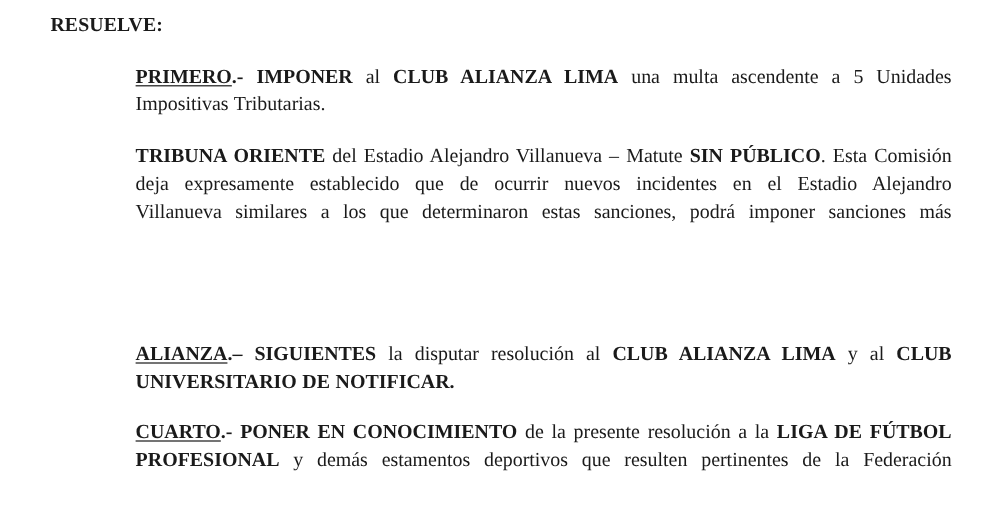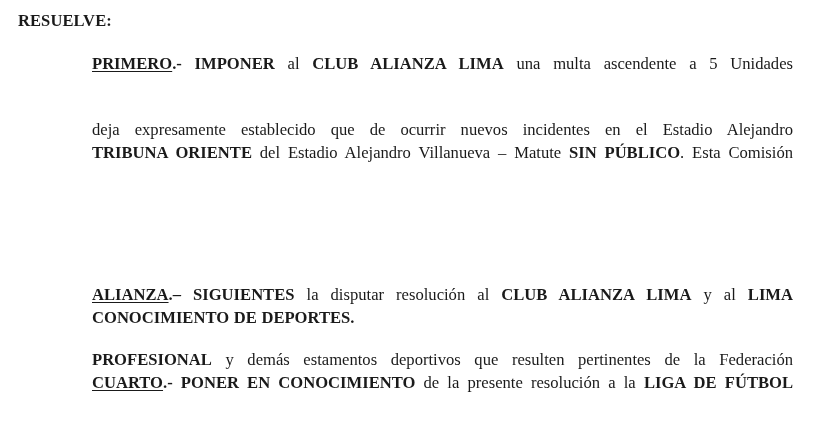--- a/index.html
+++ b/index.html
@@ -2,54 +2,56 @@
 <html><head>
 <meta charset="utf-8">
 <style>
   html, body { margin: 0; padding: 0; background: #ffffff; }
   body {
     width: 827px; height: 426px; overflow: hidden; position: relative;
     font-family: "DejaVu Serif", "Liberation Serif", serif;
     color: #1a1a1a;
   }
   .heading {
-    position: absolute; left: 18px; top: 11px;
+    position: absolute; left: 42px; top: 11px;
     font-family: "Liberation Serif", serif;
     font-weight: bold; font-size: 16.5px; letter-spacing: 0.1px;
   }
   .para {
     position: absolute; left: 92px; width: 701px;
     font-family: "Liberation Serif", serif;
     font-size: 16.6px; line-height: 23.4px;
     text-align: justify; text-align-last: left;
     word-spacing: 0.5px;
   }
-  .para .line { display: block; text-align: justify; text-align-last: justify; white-space: nowrap; }
+  .para .line { display: block; text-align: justify; text-align-last: justify; white-space: nowrap; margin-left: 21px; }
   .para .line.last { text-align-last: left; }
   .para .line > span { white-space: pre; }
   b, .b { font-weight: bold; }
   .u { text-decoration: underline; text-underline-offset: 2px; font-weight: bold; }
   #p1 { top: 52px; }
   #p2 { top: 118px; }
   #p3 { top: 283px; }
   #p4 { top: 348px; }
 </style>
 </head>
 <body>
 
 <div>
   <div class="heading">RESUELVE:</div>
   <div class="para" id="p1">
       <span class="line"><span class="u">PRIMERO</span><span class="b">.- IMPONER</span><span> al </span><span class="b">CLUB ALIANZA LIMA</span><span> una multa ascendente a 5 Unidades</span></span>
+      <span class="line last"><span>Impositivas Tributarias.</span></span>
     </div>
   <div class="para" id="p2">
+      <span class="line"><span class="b">TRIBUNA ORIENTE</span><span> del Estadio Alejandro Villanueva – Matute </span><span class="b">SIN PÚBLICO</span><span>. Esta Comisión</span></span>
       <span class="line"><span>deja expresamente establecido que de ocurrir nuevos incidentes en el Estadio Alejandro</span></span>
-      <span class="line"><span class="b">TRIBUNA ORIENTE</span><span> del Estadio Alejandro Villanueva – Matute </span><span class="b">SIN PÚBLICO</span><span>. Esta Comisión</span></span>
+      <span class="line"><span>Villanueva similares a los que determinaron estas sanciones, podrá imponer sanciones más</span></span>
     </div>
   <div class="para" id="p3">
-      <span class="line"><span class="u">ALIANZA</span><span class="b">.– SIGUIENTES</span><span> la disputar resolución al </span><span class="b">CLUB ALIANZA LIMA</span><span> y al </span><span class="b">LIMA</span></span>
-      <span class="line last"><span class="b">CONOCIMIENTO DE DEPORTES.</span></span>
+      <span class="line"><span class="u">ALIANZA</span><span class="b">.– SIGUIENTES</span><span> la disputar resolución al </span><span class="b">CLUB ALIANZA LIMA</span><span> y al </span><span class="b">CLUB</span></span>
+      <span class="line last"><span class="b">UNIVERSITARIO DE NOTIFICAR.</span></span>
     </div>
   <div class="para" id="p4">
+      <span class="line"><span class="u">CUARTO</span><span class="b">.- PONER EN CONOCIMIENTO</span><span> de la presente resolución a la </span><span class="b">LIGA DE FÚTBOL</span></span>
       <span class="line"><span class="b">PROFESIONAL</span><span> y demás estamentos deportivos que resulten pertinentes de la Federación</span></span>
-      <span class="line"><span class="u">CUARTO</span><span class="b">.- PONER EN CONOCIMIENTO</span><span> de la presente resolución a la </span><span class="b">LIGA DE FÚTBOL</span></span>
     </div>
 </div>
 
 </body></html>

